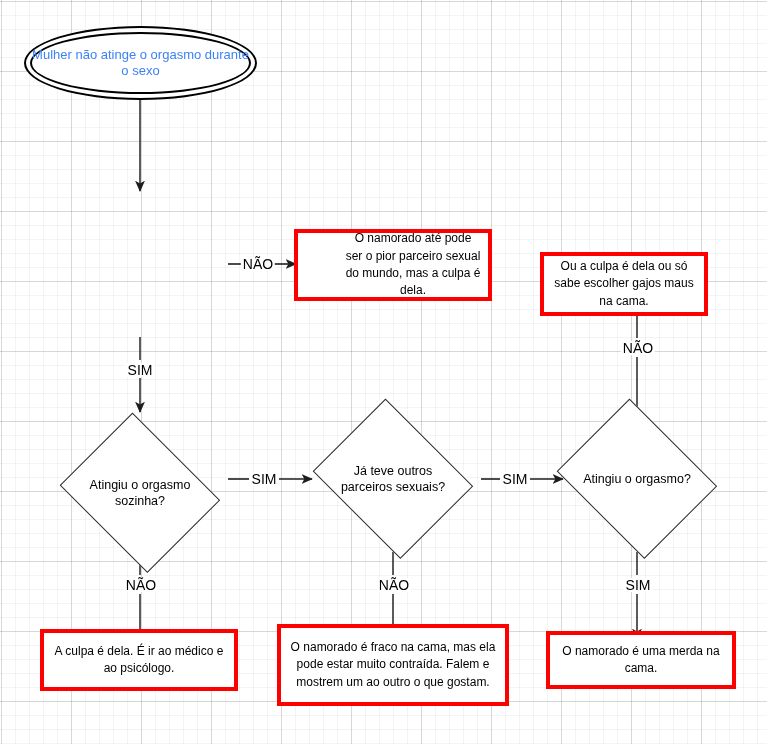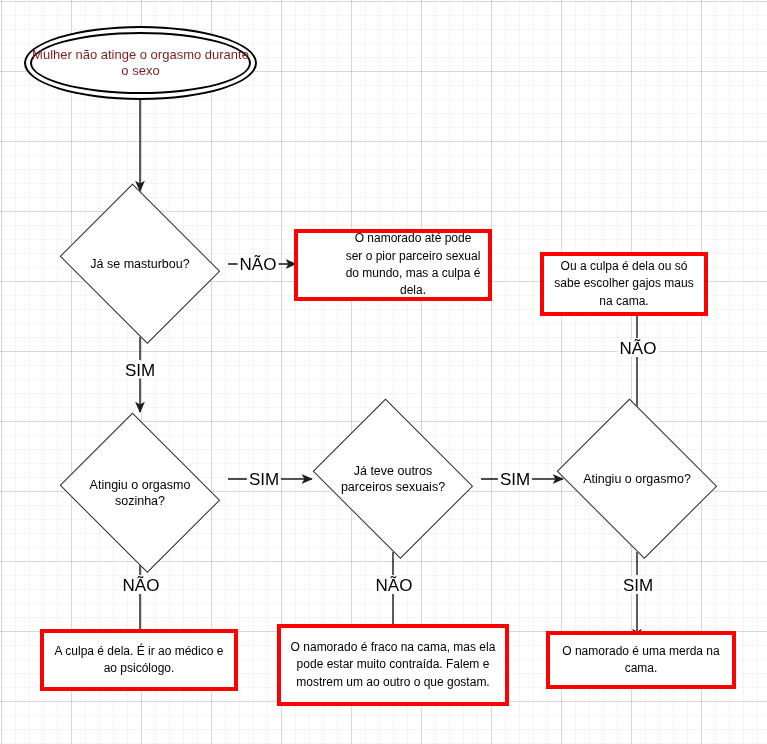--- a/index.html
+++ b/index.html
@@ -54,21 +54,21 @@
     bottom: 4px;
     border: 2px solid #000000;
     border-radius: 50%;
     pointer-events: none;
   }
   .terminator .label {
     position: relative;
     z-index: 2;
     text-align: center;
     font-size: 13px;
-    color: #7f1d1d;
+    color: #3b82f6;
     line-height: 1.25;
     padding: 0 4px;
   }
 
   
   .decision { background: transparent; }
   .decision .shape {
     position: absolute;
     left: 50%;
     top: 50%;
@@ -104,21 +104,21 @@
     text-align: center;
     font-size: 12px;
     color: #000000;
     line-height: 1.45;
     padding: 0 7px;
   }
 
   
   .edge-label {
     position: absolute;
-    font-size: 17px;
+    font-size: 14px;
     color: #000000;
     background: #ffffff;
     padding: 0 2px;
     white-space: nowrap;
     transform: translate(-50%, -50%);
     line-height: 1;
     z-index: 3;
     text-align: center;
   }
 </style>
@@ -159,24 +159,20 @@
 
     <line x1="637" y1="552" x2="637" y2="575" stroke="#333333" stroke-width="1.6"></line>
     <line x1="637" y1="594" x2="637" y2="639" stroke="#333333" stroke-width="1.6" marker-end="url(#arrow)"></line>
   </svg>
 
   <div class="node terminator" style="left:24px; top:26px; width:233px; height:74px;">
     <span class="inner-ring"></span>
     <span class="label">Mulher não atinge o orgasmo durante o sexo</span>
   </div>
 
-  <div class="node decision" style="left:52px; top:191px; width:176px; height:146px;">
-    <span class="shape"></span>
-    <span class="label">Já se masturbou?</span>
-  </div>
 
   <div class="node decision" style="left:52px; top:420px; width:176px; height:146px;">
     <span class="shape"></span>
     <span class="label">Atingiu o orgasmo sozinha?</span>
   </div>
 
   <div class="node decision" style="left:305px; top:406px; width:176px; height:146px;">
     <span class="shape"></span>
     <span class="label">Já teve outros parceiros sexuais?</span>
   </div>

